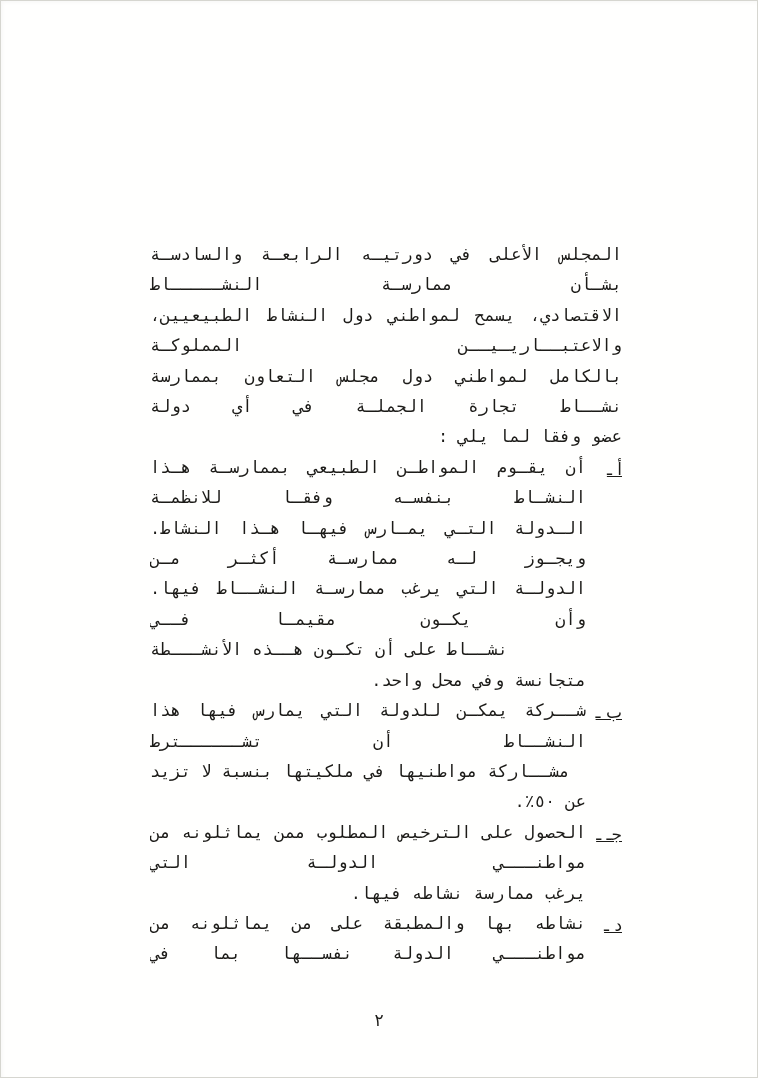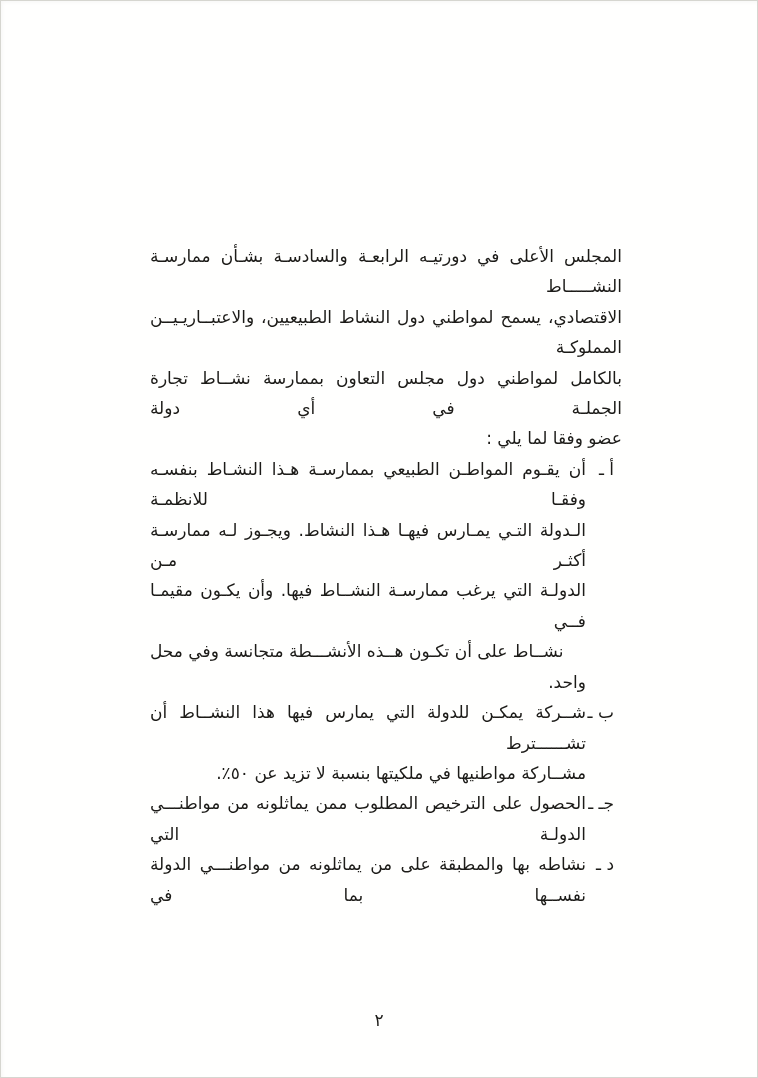--- a/index.html
+++ b/index.html
@@ -28,36 +28,38 @@
     direction: rtl;
     color: #1c1b18;
     font-size: 17px;
     line-height: 30.4px;
   }
   .line {
     text-align: justify;
     text-align-last: justify;
     white-space: nowrap;
     overflow: hidden;
+    font-family: Liberation Mono, monospace;
   }
   .line.justified { white-space: normal; }
   .line.last {
     text-align: left;
     text-align-last: right;
     white-space: normal;
   }
   .item {
     position: relative;
     padding-right: 36px;
   }
   .marker {
     position: absolute;
-    right: 8px;
+    right: 0;
     top: 0;
     line-height: 30.4px;
+    text-decoration: underline;
   }
   .page-number {
     position: absolute;
     top: 1010px;
     left: 0;
     width: 100%;
     text-align: center;
     font-size: 17px;
     color: #1c1b18;
   }
@@ -86,20 +88,21 @@
 
     <div class="item">
       <span class="marker">ب ـ</span>
       <div class="line justified">شــركة يمكـن للدولة التي يمارس فيها هذا النشــاط أن تشــــــترط</div>
       <div class="line last">مشــاركة مواطنيها في ملكيتها بنسبة لا تزيد عن ٥٠٪.</div>
     </div>
 
     <div class="item">
       <span class="marker">جـ ـ</span>
       <div class="line justified">الحصول على الترخيص المطلوب ممن يماثلونه من مواطنـــي الدولـة التي</div>
+      <div class="line last">يرغب ممارسة نشاطه فيها.</div>
     </div>
 
     <div class="item">
       <span class="marker">د ـ</span>
       <div class="line justified">نشاطه بها والمطبقة على من يماثلونه من مواطنـــي الدولة نفســها بما في</div>
 
     </div>
 
   </div>
 

